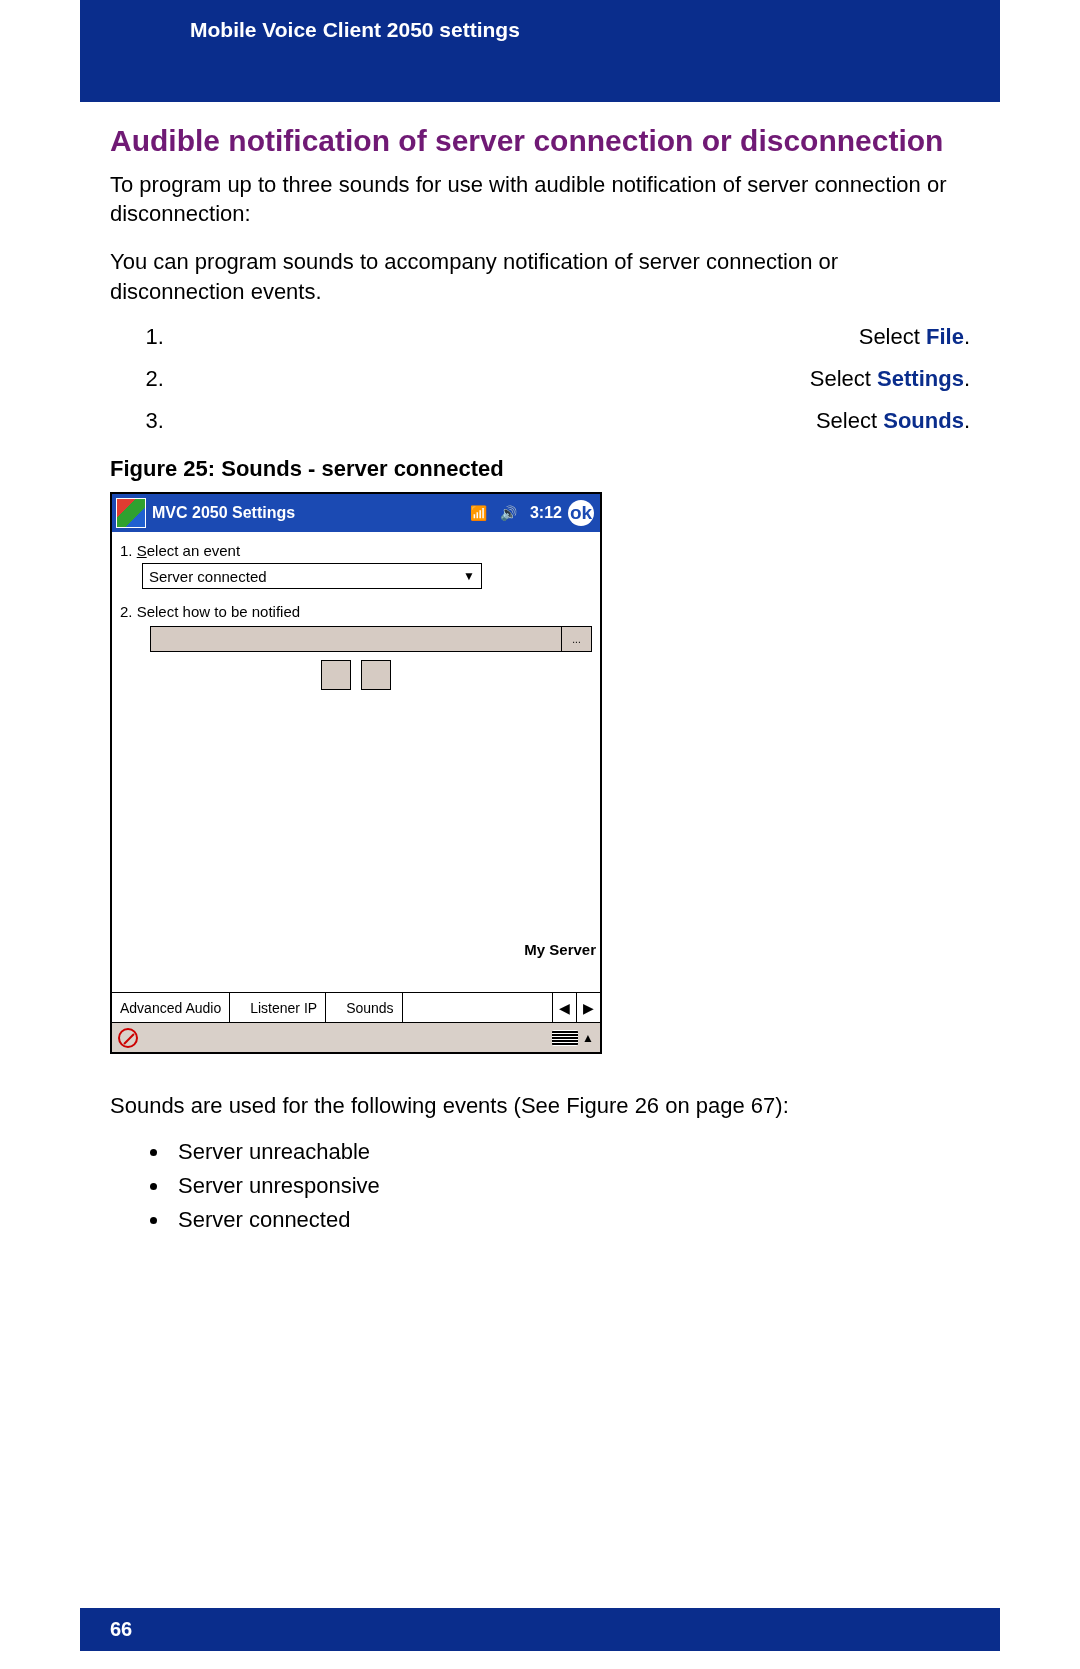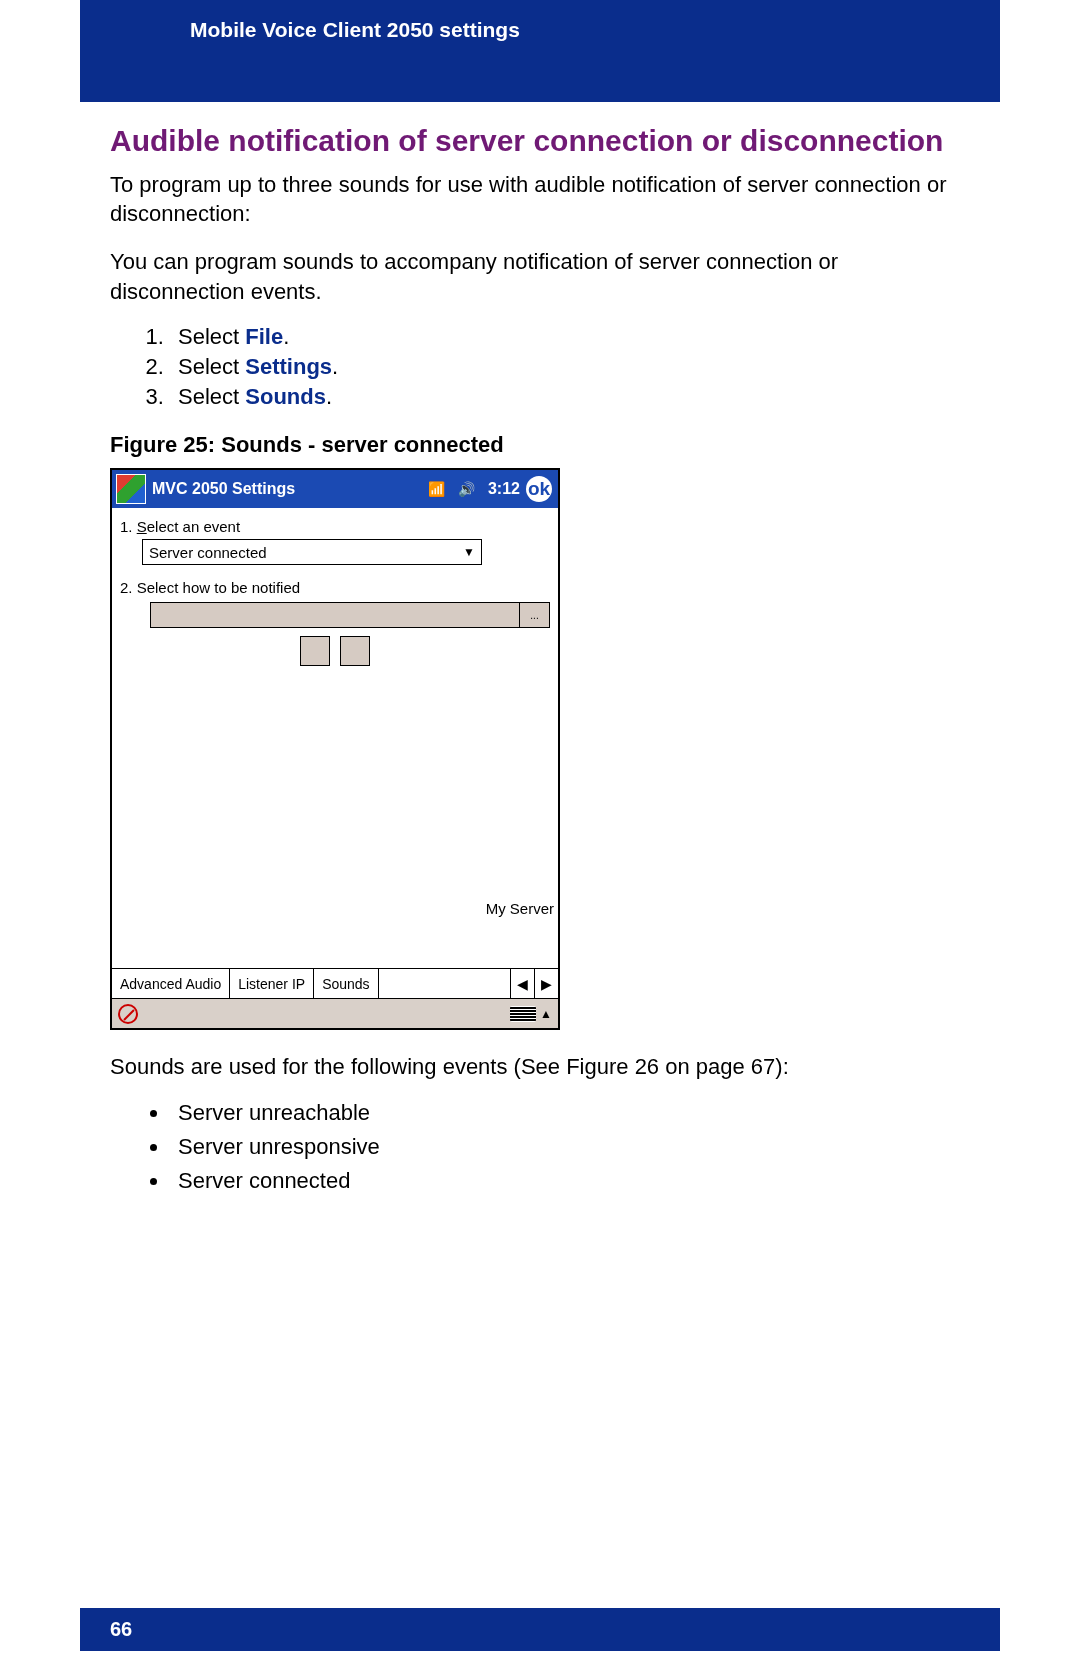--- a/index.html
+++ b/index.html
@@ -39,32 +39,32 @@
     font-size: 22px;
     color: #000;
     margin: 8px 0 18px 0;
     line-height: 1.35;
   }
   ol.steps {
     font-size: 22px;
     margin: 6px 0 18px 0;
     padding-left: 60px;
   }
-  ol.steps li { margin: 4px 0; padding-left: 8px;}
+  ol.steps li { margin: 16px 0; padding-left: 8px; text-align: right;}
   .blue-bold { color: #0a2d8c; font-weight: bold; }
   .figure-caption {
     font-weight: bold;
     font-size: 22px;
     margin: 22px 0 10px 0;
   }
   
   .pda {
-    width: 450px;
+    width: 492px;
     border: 2px solid #000;
-    margin-bottom: 22px;
+    margin-bottom: 37px;
   }
   .pda-titlebar {
     background: #1b4ab3;
     color: #fff;
     display: flex;
     align-items: center;
     height: 38px;
     font-size: 16px;
     font-weight: bold;
   }
@@ -121,30 +121,31 @@
   .file-row .browse {
     width:30px; height:26px; background:#d6cbc3; border:1px solid #000;
     display:flex; align-items:center; justify-content:center; font-size:10px;
     margin-left:0; border-left:none;
   }
   .btn-row { margin:8px 0 0 0; display:flex; justify-content:center; gap:10px;}
   .btn-row .sq {
     width:30px; height:30px; background:#d6cbc3; border:1px solid #000;
   }
   .my-server {
-    position:absolute; right:4px; bottom:51px;
-    font-weight:normal; font-size:15px;
+    position:absolute; right:4px; bottom:34px;
+    font-weight:bold; font-size:15px;
   }
   .pda-tabs {
     display:flex; align-items:center;
     border-top:1px solid #000;
     height: 30px;
     font-family: Tahoma, Arial, sans-serif;
     font-size: 14px;
     background:#fff;
+    gap:12px;
   }
   .pda-tabs .tab {
     padding: 0 8px; height:100%; display:flex; align-items:center;
     border-right:1px solid #000;
   }
   .pda-tabs .nav {
     margin-left:auto; display:flex; height:100%;
   }
   .pda-tabs .nav .arrbtn {
     width:24px; border-left:1px solid #000;

